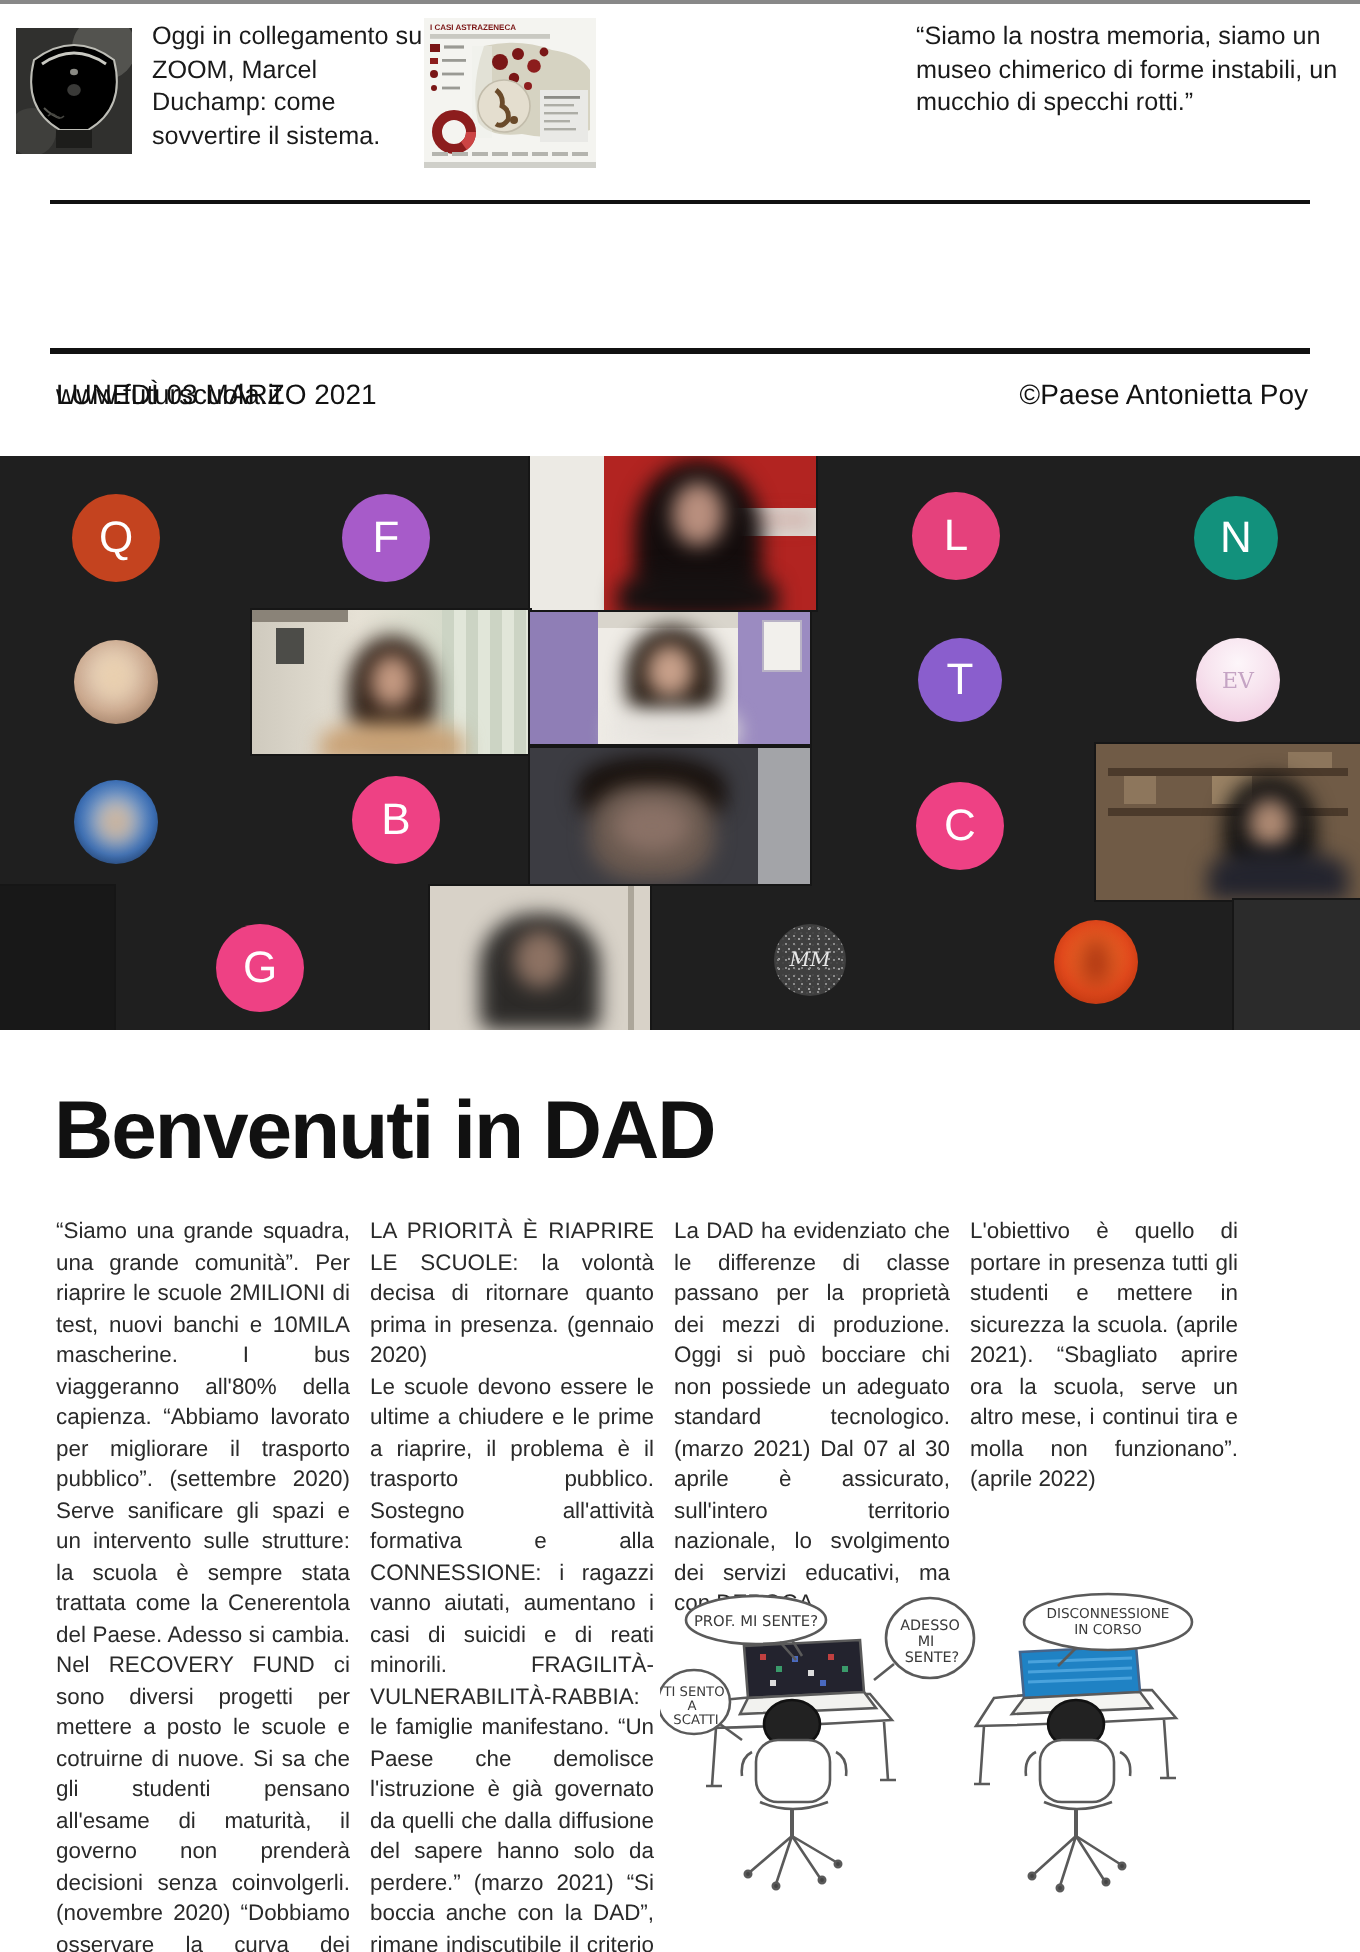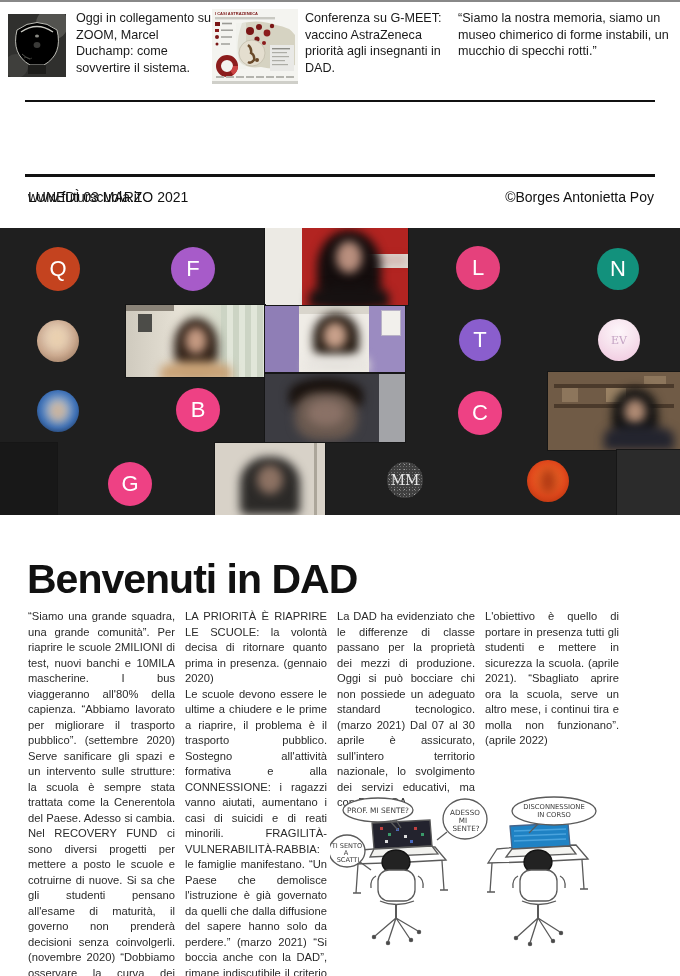--- a/index.html
+++ b/index.html
@@ -20,24 +20,24 @@
   
   .collage{position:absolute;left:0;top:226px;width:680px;height:287px;background:#1f1f1f;overflow:hidden;}
   .tile{position:absolute;overflow:hidden;box-shadow:0 0 0 1px #161616;}
   .blur{filter:blur(5px);}
   .abs{position:absolute;}
   .pcircle{position:absolute;border-radius:50%;display:flex;align-items:center;justify-content:center;
            color:#fff;font-size:22px;font-weight:400;}
   .pcircle.serif{font-family:"DejaVu Serif",serif;font-size:11px;}
   .pcircle.speckled{background-image:radial-gradient(#8a8a8a 18%,transparent 20%),
     radial-gradient(#6f6f6f 15%,transparent 17%),radial-gradient(#9f9f9f 12%,transparent 14%);
-    background-size:4px 4px,3px 3px,5px 5px;font-size:14px;}
+    background-size:4px 4px,3px 3px,5px 5px;font-size:10px;font-style:italic;}
   .photo-avatar{position:absolute;border-radius:50%;overflow:hidden;}
   
-  .headline{position:absolute;left:27px;top:519px;font-size:41px;font-weight:700;
+  .headline{position:absolute;left:27px;top:505px;font-size:41px;font-weight:700;
             letter-spacing:-1px;color:#111;line-height:48px;}
   .subheadline{position:absolute;left:28px;top:569px;font-size:21.5px;font-weight:700;color:#111;line-height:26px;}
   .cols{position:absolute;left:28px;top:607px;display:flex;gap:10px;}
   .colp{text-align:justify;font-size:11.2px;line-height:15.5px;color:#2a2a2a;}
   .colp p{margin:0;}
   .c1{width:147px;} .c2{width:142px;} .c3{width:138px;} .c4{width:134px;}
   
   .cartoon{position:absolute;left:330px;top:788px;}
   .cartoon text{font-family:"DejaVu Sans",sans-serif;fill:#3a3a3a;}
 </style>
@@ -97,32 +97,31 @@
         <rect x="14" y="67" width="8" height="2"></rect>
       <rect x="24" y="67" width="8" height="2"></rect>
         <rect x="34" y="67" width="8" height="2"></rect>
       <rect x="44" y="67" width="8" height="2"></rect>
         <rect x="54" y="67" width="8" height="2"></rect>
       <rect x="64" y="67" width="8" height="2"></rect>
         <rect x="74" y="67" width="8" height="2"></rect>
     </g>
     <rect x="0" y="72" width="86" height="3" fill="#cfcfc9"></rect>
   </svg>
-  <div class="promo-text" style="left:305px;top:8px;width:146px;">Conferenza su G-MEET: vaccino AstraZeneca priorità agli insegnanti in DAD.</div>
 
   <div class="promo-text" style="left:458px;top:8px;width:218px;">
     <span>“Siamo la nostra memoria, siamo un museo chimerico di forme instabili, un mucchio di specchi rotti.”</span><br>
   </div>
 
   <div class="thin-rule"></div>
   <div class="thick-rule"></div>
   <div class="dateline">
     <span>LUNEDÌ 03 MARZO 2021</span>
     <span class="dl-c">www.futurscuola.it</span>
-    <span class="dl-r">©Borges Antonietta Poy</span>
+    <span class="dl-r">©Paese Antonietta Poy</span>
   </div>
 
   <div class="collage">
 
     <div class="tile" style="left:265px;top:0;width:143px;height:77px;background:#b22421;">
       <div class="abs" style="left:0;top:0;width:37px;height:77px;background:#eceae4;"></div>
       <div class="abs" style="left:100px;top:26px;width:43px;height:14px;background:#ddd9d2;"></div>
       <div class="abs blur" style="left:101px;top:30px;width:40px;height:4px;
            background:repeating-linear-gradient(90deg,#a22 0 3px,transparent 3px 7px);"></div>
       <div class="abs blur" style="left:52px;top:2px;width:64px;height:74px;background:#140d0d;border-radius:50% 50% 30% 30%;"></div>

